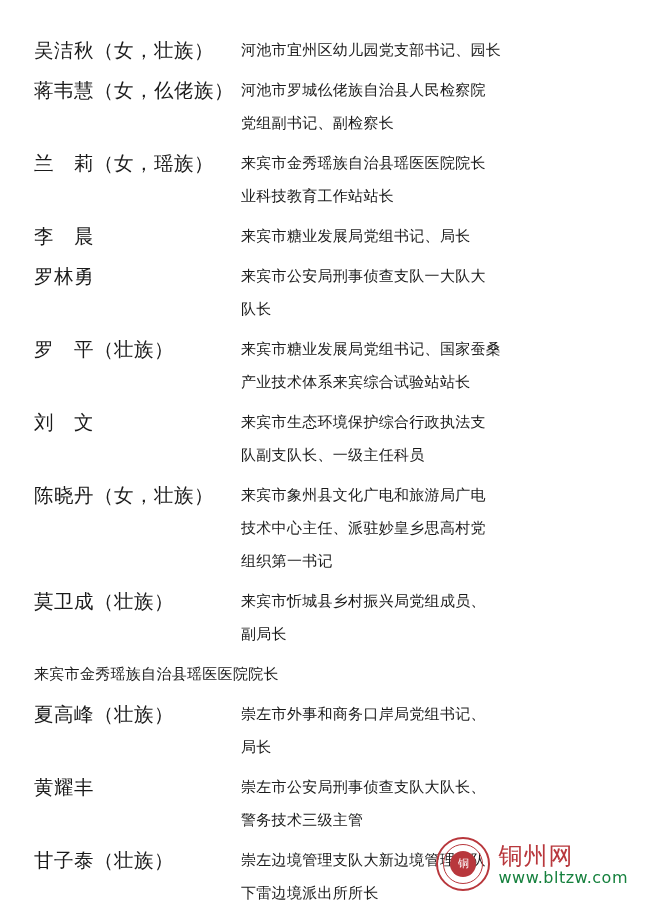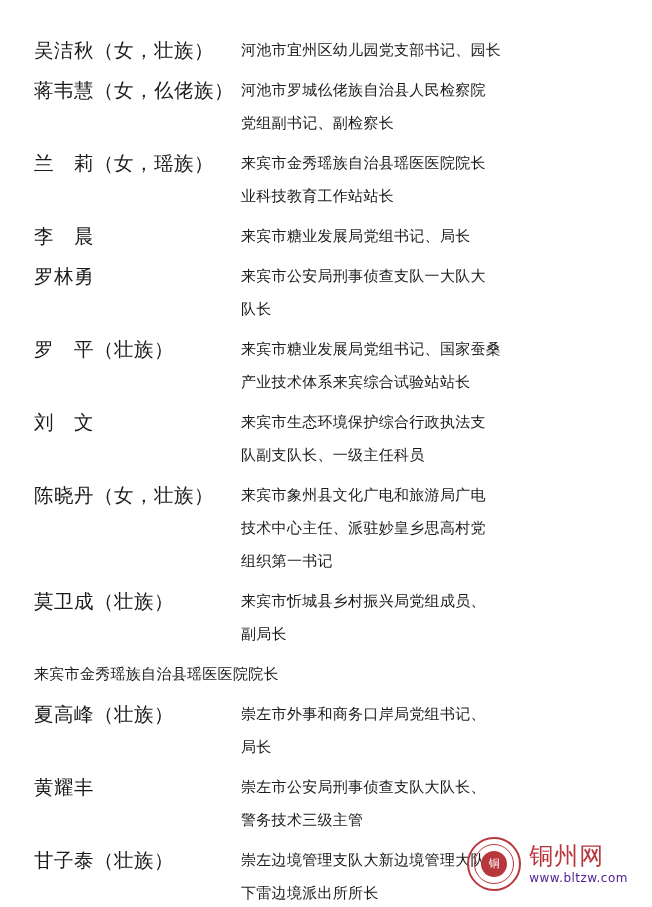--- a/index.html
+++ b/index.html
@@ -104,22 +104,22 @@
     justify-content: center;
   }
   .wm-title {
     font-size: 24px;
     font-weight: normal;
     color: #b8373c;
     letter-spacing: 1px;
     line-height: 28px;
   }
   .wm-url {
-    font-size: 12px;
-    color: #4c1d95;
+    font-size: 16px;
+    color: #15803d;
     letter-spacing: 0.5px;
     font-family: "DejaVu Sans", "Liberation Sans", sans-serif;
     line-height: 16px;
   }
 </style>
 </head>
 <body>
 
 <div class="page">
   <div class="entry-list">

